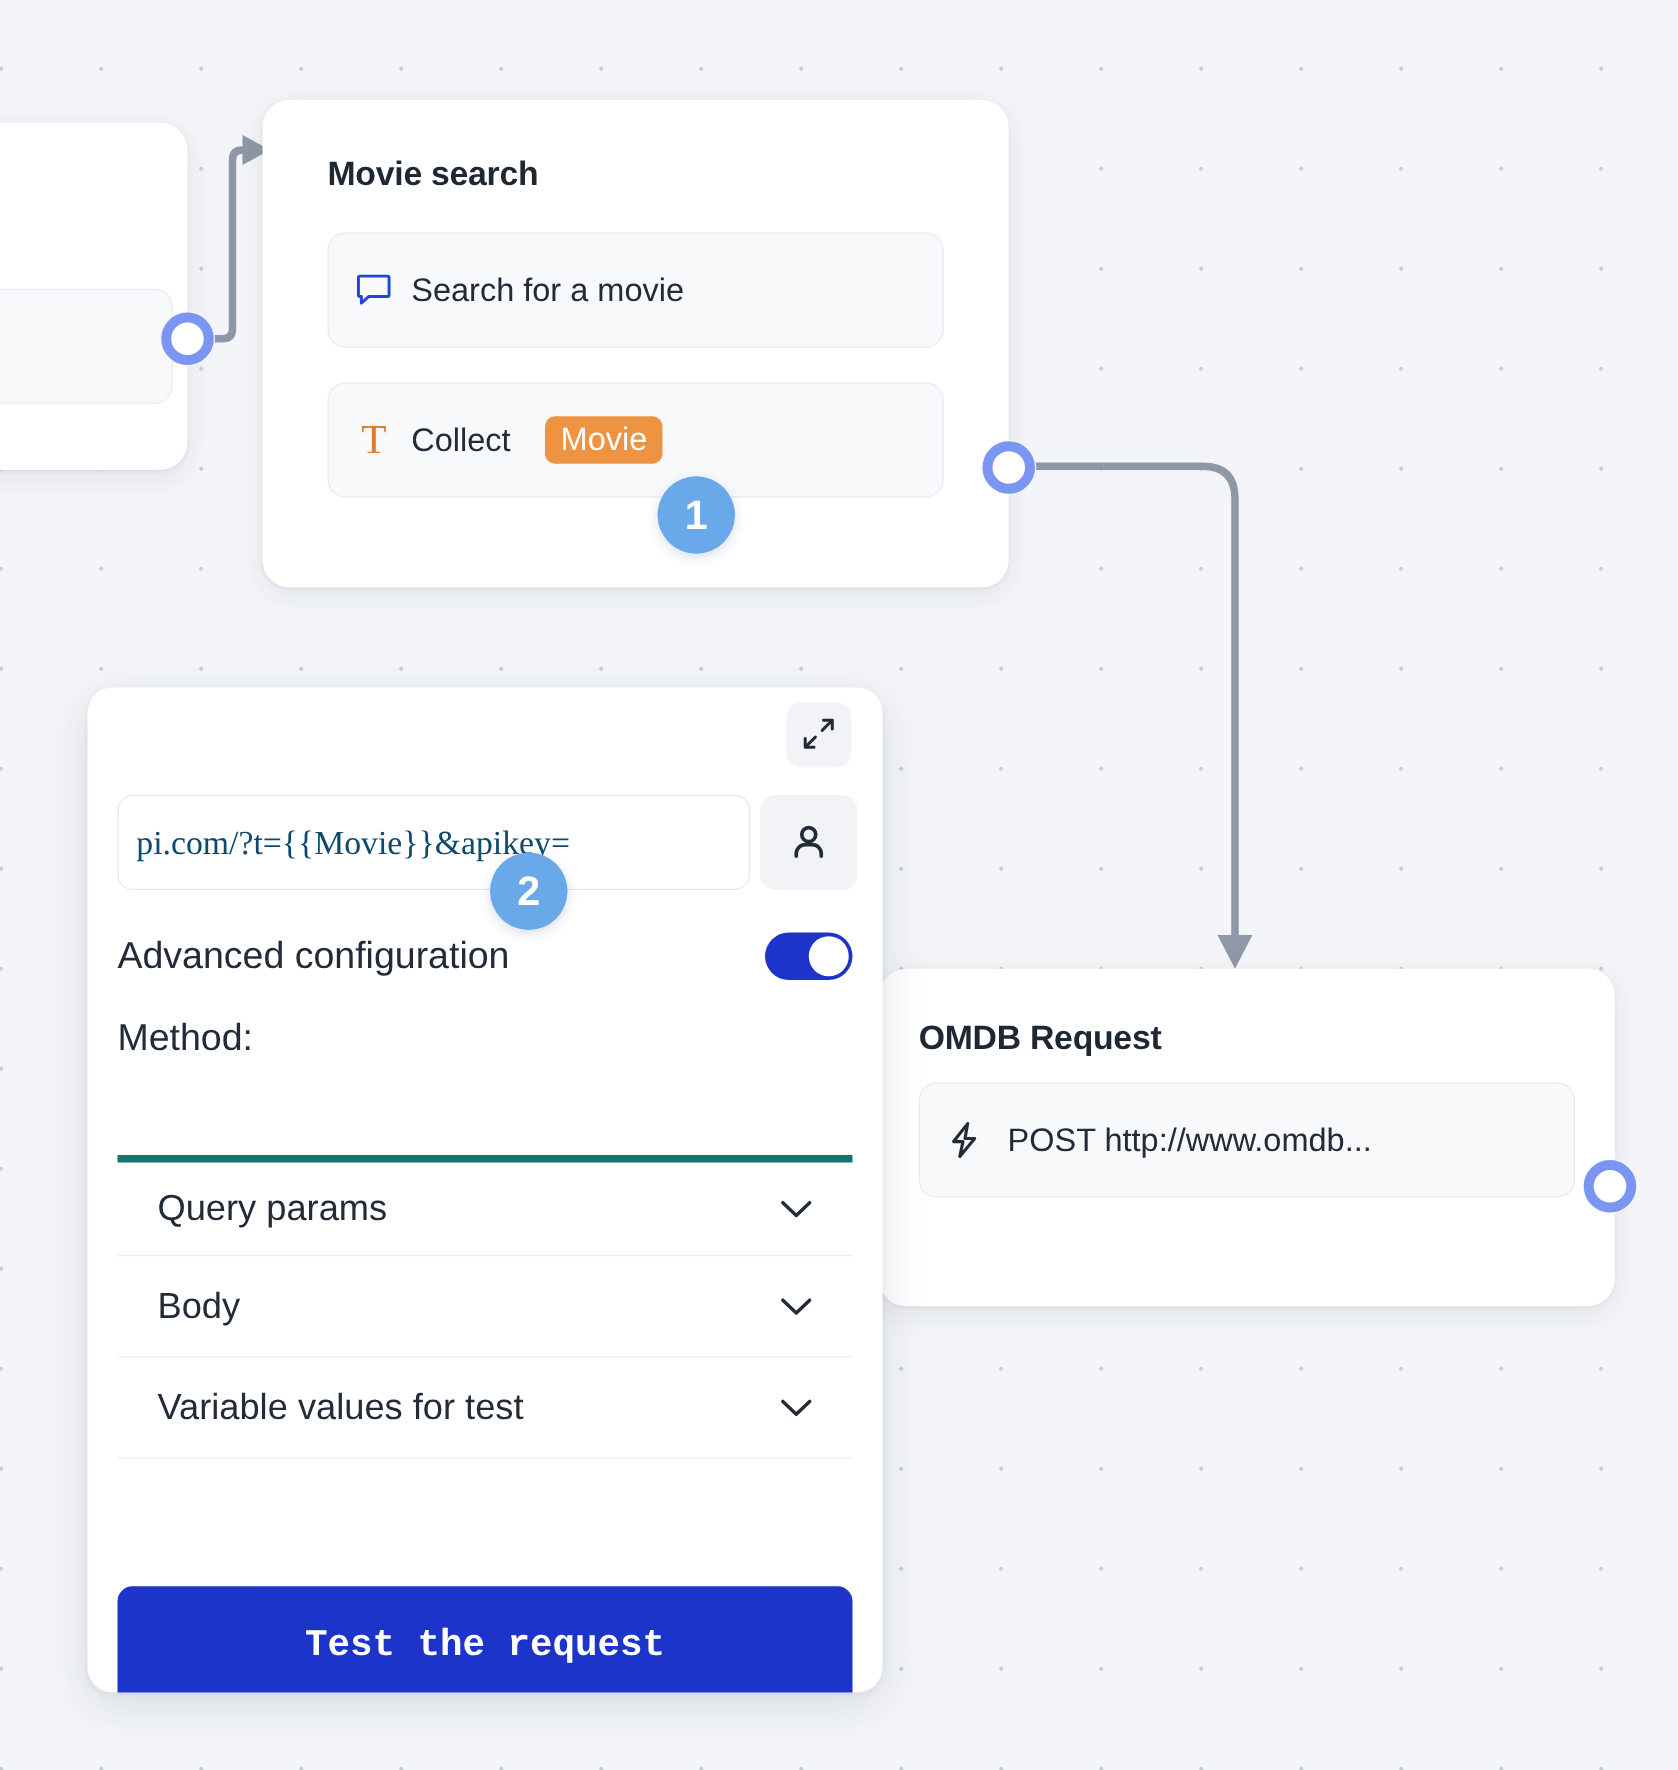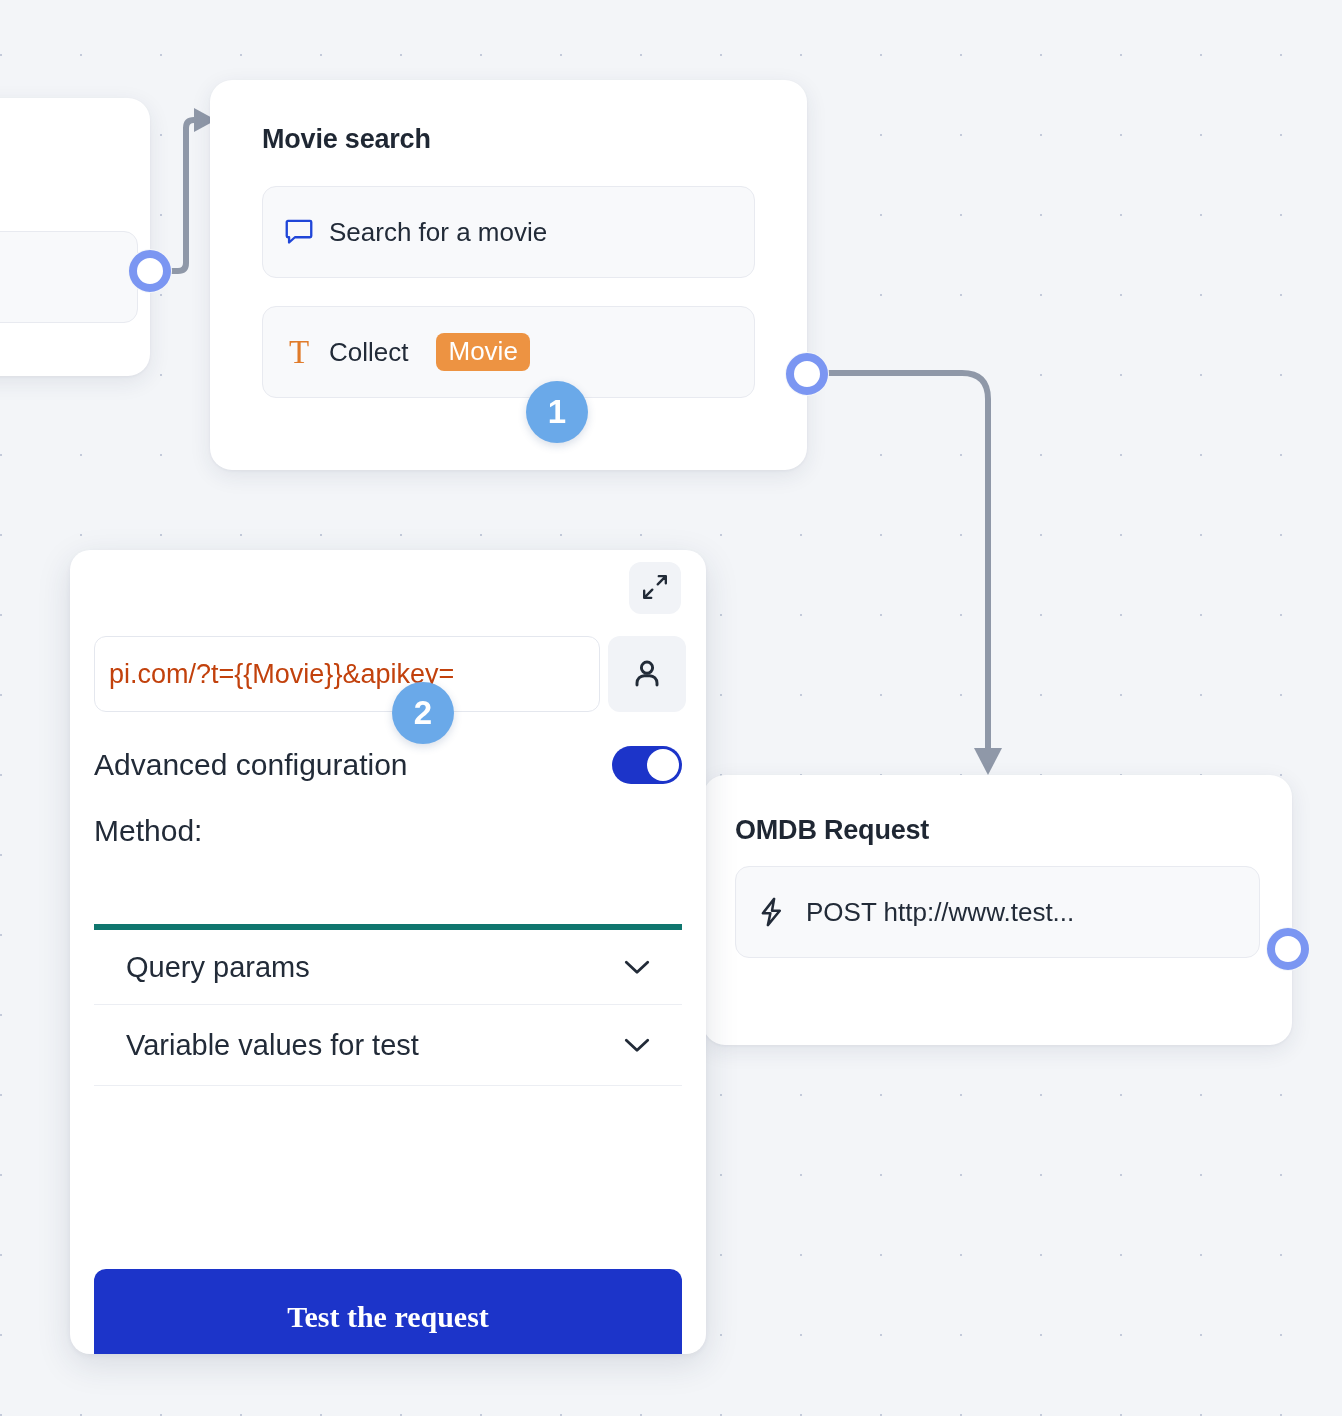--- a/index.html
+++ b/index.html
@@ -198,23 +198,23 @@
     display: flex;
     gap: 8px;
     align-items: stretch;
   }
   .url-input {
     width: 506px;
     height: 76px;
     border: 1px solid #e4e7ee;
     border-radius: 12px;
     background: #ffffff;
-    font-family: Liberation Sans, sans-serif;
+    font-family: Liberation Serif, serif;
     font-size: 27px;
-    color: #c2410c;
+    color: #0c4a6e;
     padding: 0 14px;
     outline: none;
   }
   .btn-user {
     width: 78px;
     height: 76px;
     border-radius: 12px;
     background: #f1f3f7;
     border: none;
     display: flex;
@@ -298,21 +298,21 @@
   .btn-test {
     position: absolute;
     left: 24px;
     top: 719px;
     width: 588px;
     height: 96px;
     background: #1c34c9;
     color: #ffffff;
     border: none;
     border-radius: 12px;
-    font-family: Liberation Serif, serif;
+    font-family: Liberation Mono, monospace;
     font-size: 30px;
     font-weight: 700;
     cursor: pointer;
   }
 
   .chev { width: 26px; height: 15px; flex: 0 0 auto; }
 </style>
 </head>
 <body>
 
@@ -351,21 +351,21 @@
 </div>
 
 <div class="node" id="node-omdb">
   <div class="node-title">OMDB Request</div>
   <div class="node-row">
     <span class="icon-bolt">
       <svg viewBox="0 0 20 24" width="26" height="30">
         <path d="M12.5 1.5 L3.5 13 h6 l-2 9.5 L17 11 h-6.2 z" fill="none" stroke="#222b38" stroke-width="2" stroke-linejoin="round"></path>
       </svg>
     </span>
-    <span>POST http://www.test...</span>
+    <span>POST http://www.omdb...</span>
   </div>
 </div>
 
 <div class="handle" id="handle-partial-out"></div>
 <div class="handle" id="handle-movie-out"></div>
 <div class="handle" id="handle-omdb-out"></div>
 
 <div id="panel-request-config">
 
   <button class="btn-expand">
@@ -394,20 +394,28 @@
     <div class="toggle"></div>
   </div>
 
   <div class="method-row">
     <span class="method-label">Method:</span>
   </div>
 
   <div class="accordion">
     <div class="acc-item">
       <span class="acc-label">Query params</span>
+      <span class="chev">
+        <svg viewBox="0 0 24 14" width="26" height="15">
+            <path d="M2 2 L12 11.5 L22 2" fill="none" stroke="#222b38" stroke-width="2.6" stroke-linecap="round" stroke-linejoin="round"></path>
+          </svg>
+      </span>
+    </div>
+    <div class="acc-item">
+      <span class="acc-label">Body</span>
       <span class="chev">
         <svg viewBox="0 0 24 14" width="26" height="15">
             <path d="M2 2 L12 11.5 L22 2" fill="none" stroke="#222b38" stroke-width="2.6" stroke-linecap="round" stroke-linejoin="round"></path>
           </svg>
       </span>
     </div>
     <div class="acc-item">
       <span class="acc-label">Variable values for test</span>
       <span class="chev">
         <svg viewBox="0 0 24 14" width="26" height="15">

